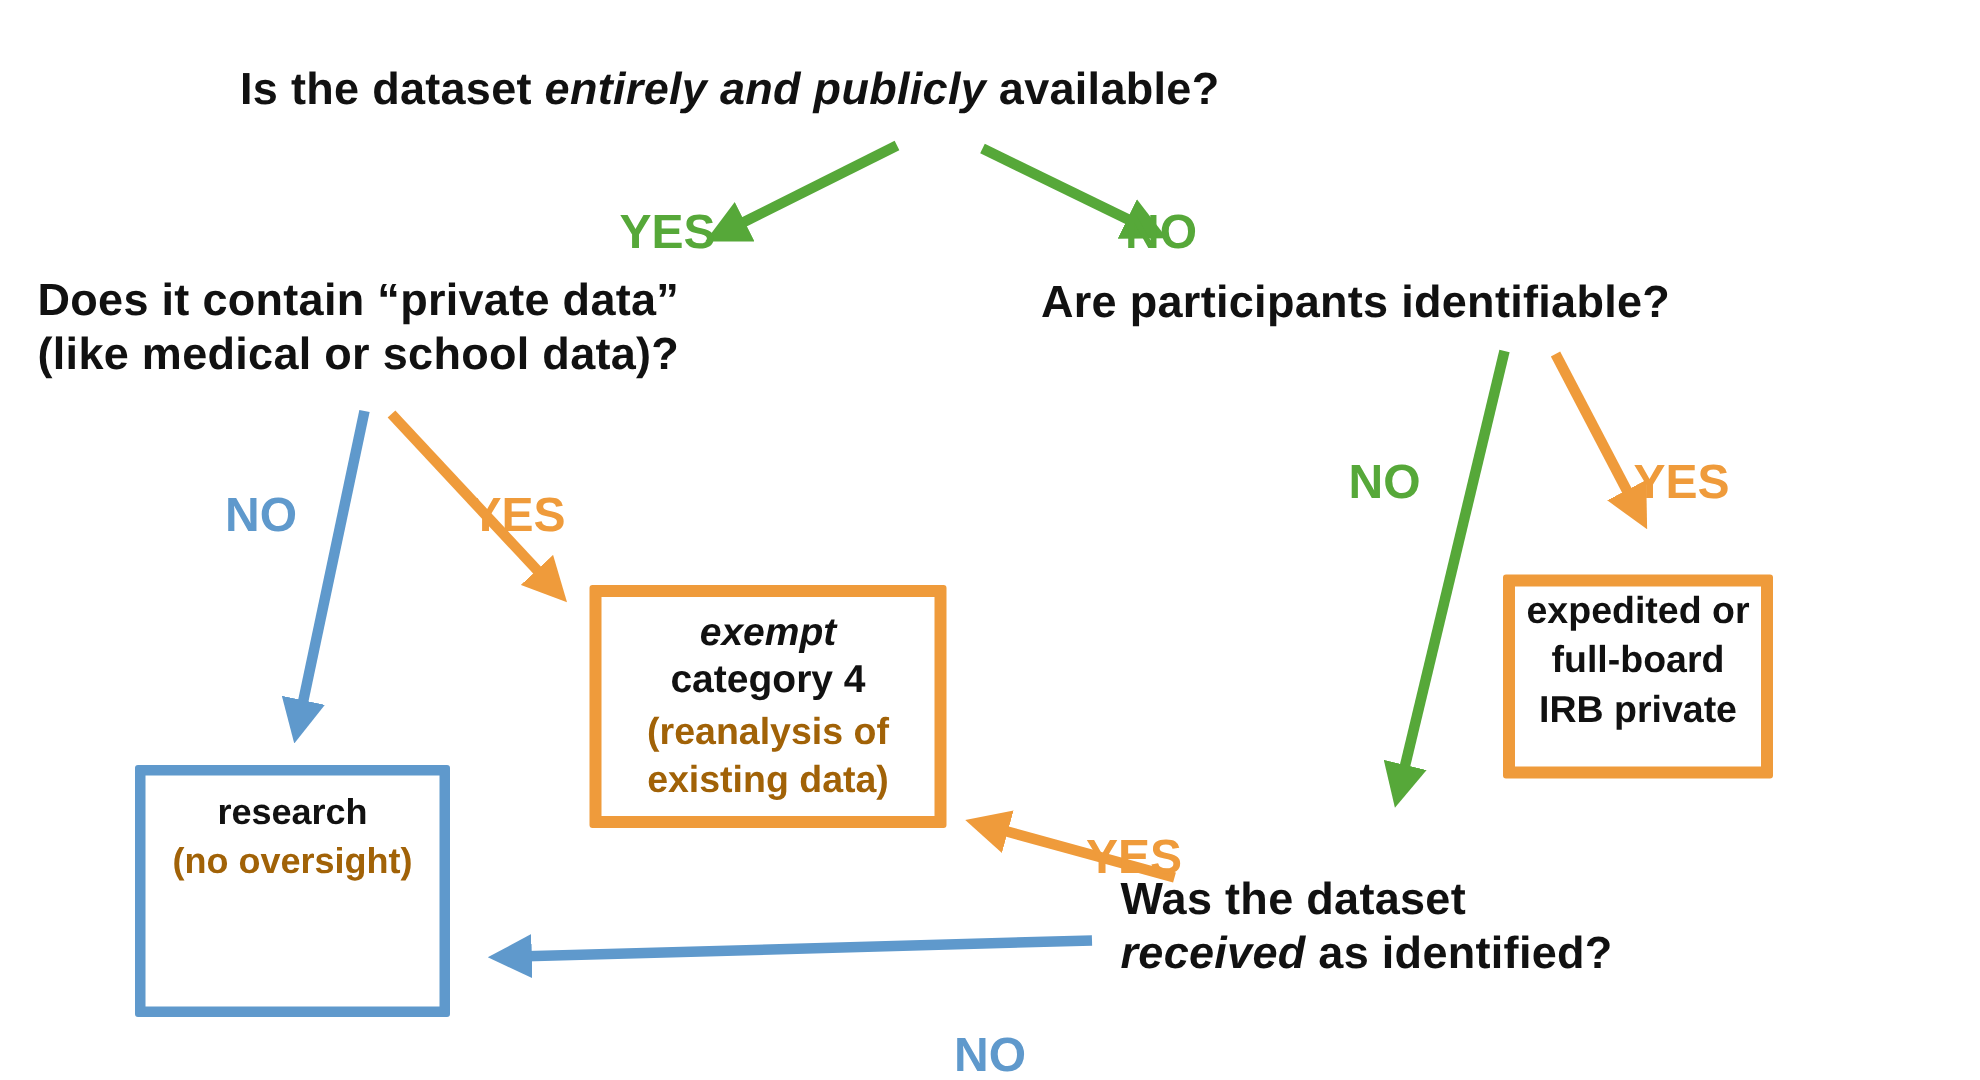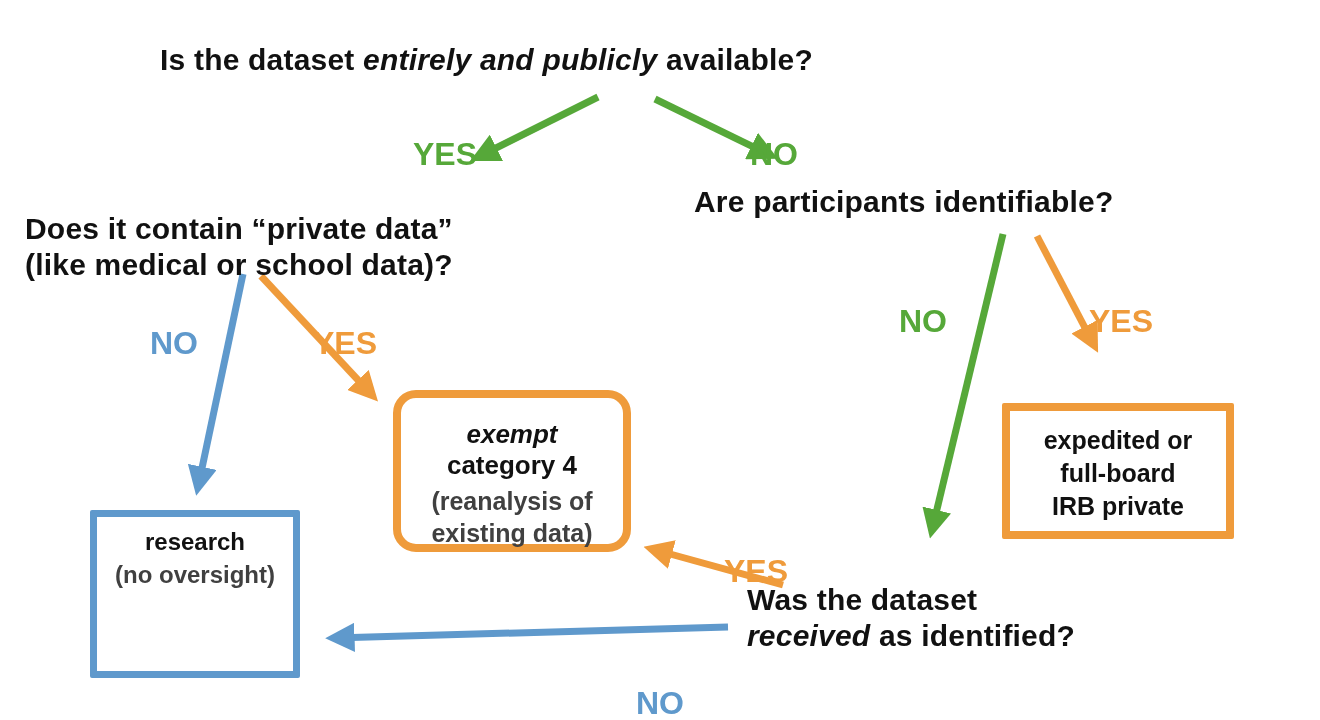--- a/index.html
+++ b/index.html
@@ -31,49 +31,49 @@
   .em { font-style: italic; }
   .edge-label {
     position: absolute;
     font-size: 32px;
     line-height: 30px;
     margin-top: 40px;
   }
   .green  { color: #56A839; }
   .orange { color: #EF9B3B; }
   .blue   { color: #5F99CC; }
-  .gray-note { color: #404040; }
+  .gray-note { color: #a16207; }
   .outcome-box {
     position: absolute;
     background: #ffffff;
     text-align: center;
     box-sizing: border-box;
     border-radius: 2px;
   }
   .outcome-box.orange-border { border: 8px solid #EF9B3B; }
   .outcome-box.blue-border   { border: 7px solid #5F99CC; }
   .outcome-box .big {
     display: block;
     font-size: 26px;
     line-height: 31px;
   }
   .outcome-box .note {
     display: block;
     font-size: 25px;
     line-height: 32px;
     margin-top: 4px;
   }
-  #exempt-box   { left: 393px; top: 390px; width: 238px; height: 162px; padding-top: 21px; border-radius: 23px; }
+  #exempt-box   { left: 393px; top: 390px; width: 238px; height: 162px; padding-top: 8px; }
   #nhs-box      { left: 90px;  top: 510px; width: 210px; height: 168px; padding-top: 10px; }
   #nhs-box .big { font-size: 24px; line-height: 30px; }
   #nhs-box .note{ font-size: 24px; line-height: 30px; margin-top: 3px; }
-  #irb-box      { left: 1002px; top: 403px; width: 232px; height: 136px; padding-top: 13px; }
+  #irb-box      { left: 1002px; top: 383px; width: 180px; height: 136px; }
   #irb-box .big { font-size: 25px; line-height: 33px; }
   #q-public   { left: 160px; top: 42px;  width: 920px; }
-  #q-private  { left: 25px;  top: 183px; width: 575px; margin-top: 28px; }
+  #q-private  { left: 25px;  top: 183px; width: 575px; }
   #q-ident    { left: 694px; top: 184px; width: 560px; }
   #q-received { left: 747px; top: 582px; width: 410px; }
   svg line { stroke-width: 7px; }
 </style>
 </head>
 <body>
 
 <svg class="layer" viewBox="0 0 1320 720" xmlns="http://www.w3.org/2000/svg">
   <defs>
     <marker id="ah-green" viewBox="0 0 10 10" refX="7" refY="5" markerWidth="4.2" markerHeight="4.2" orient="auto" markerUnits="strokeWidth">

